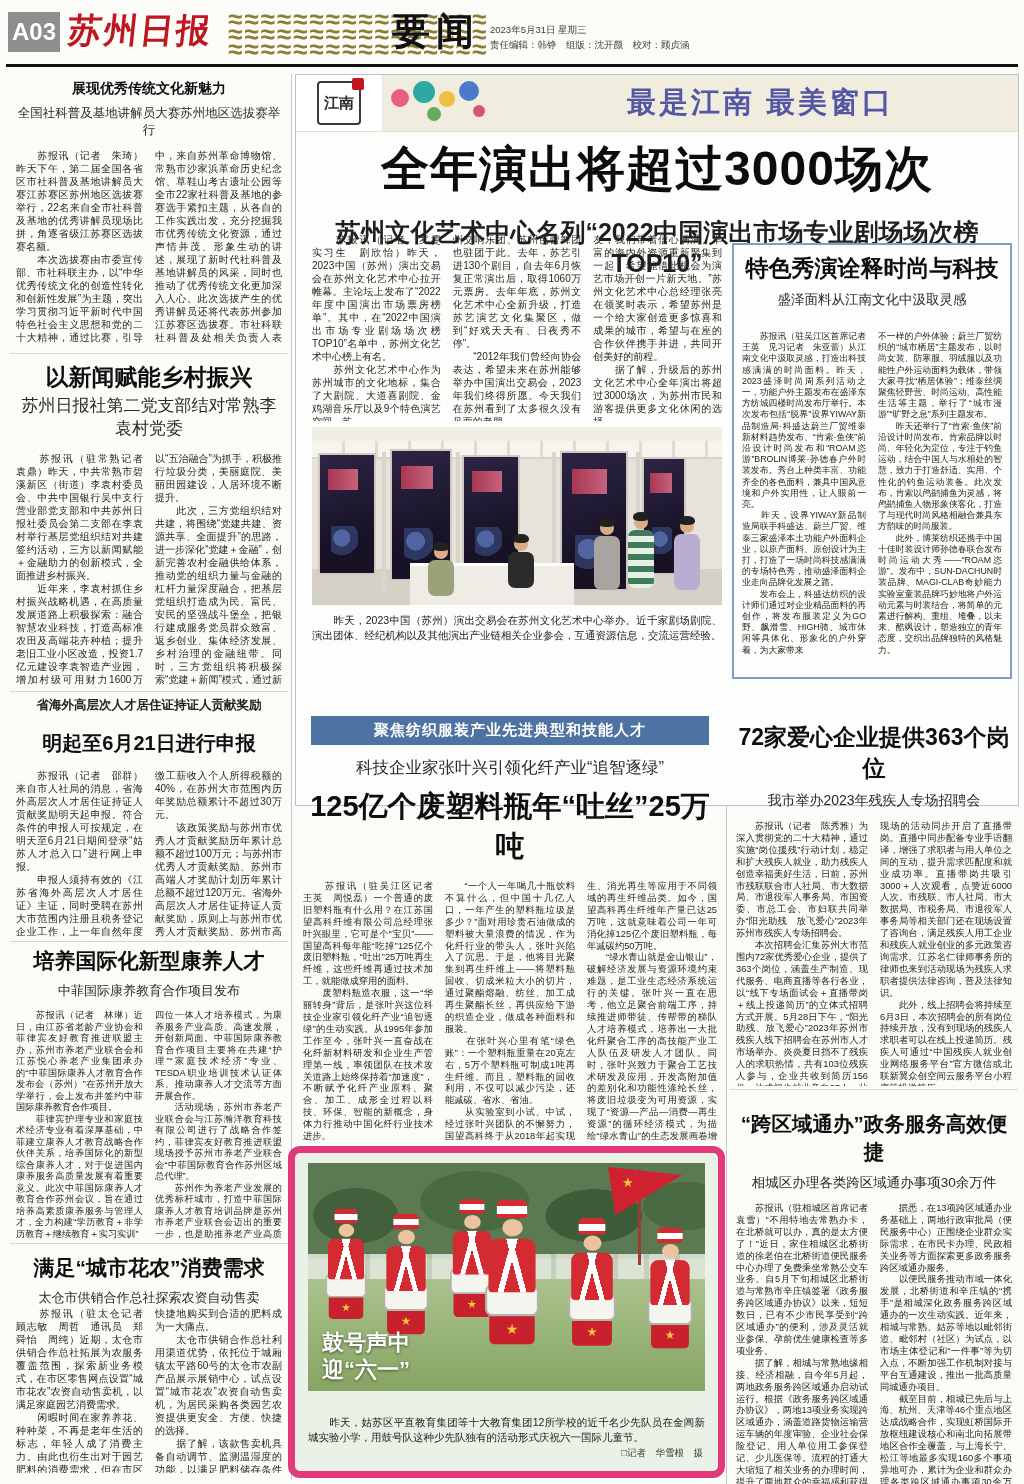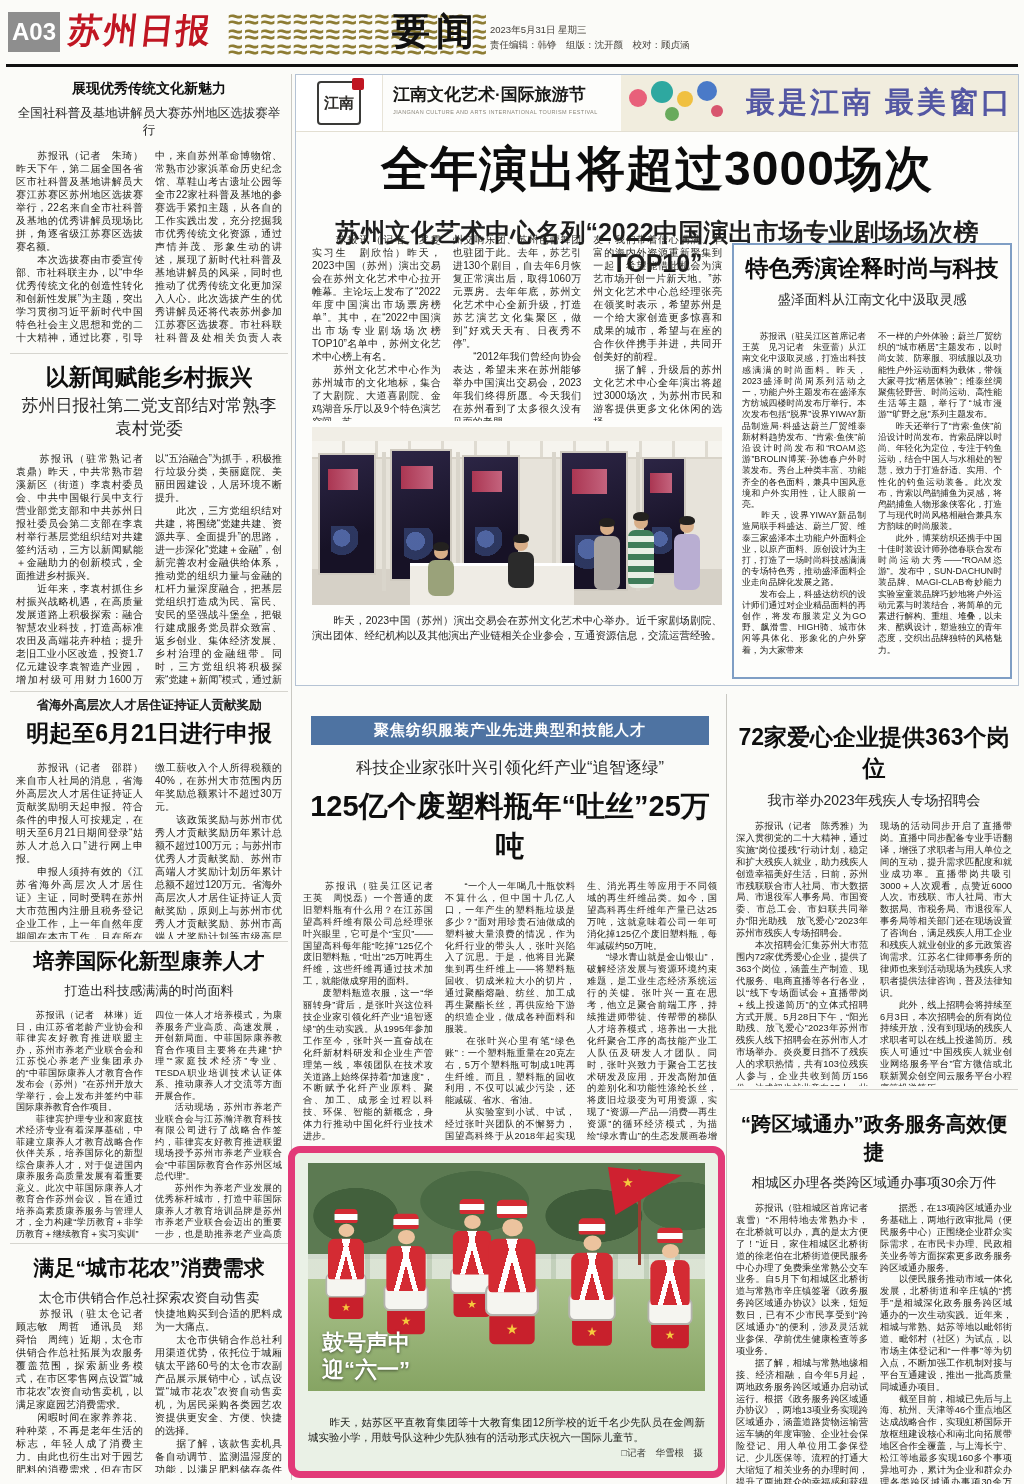--- a/index.html
+++ b/index.html
@@ -22,21 +22,21 @@
   .art{padding:0 8px;box-sizing:border-box;overflow:hidden;}
   .kicker{text-align:center;font-size:12.5px;font-weight:600;color:#222;}
   .atitle{text-align:center;font-weight:bold;color:#0e0e0e;}
   .asub{text-align:center;color:#2a2a2a;}
   .colrow{display:flex;gap:12px;}
   .tcol{flex:1;font-size:10px;line-height:13px;text-align:justify;white-space:pre-line;
         overflow:hidden;color:#24241f;}
   .small .tcol{font-size:9.2px;line-height:11.5px;}
   .dense .tcol{font-size:9.3px;line-height:11.9px;}
   
-  .mainbox{left:295px;top:74px;width:724px;height:612px;border:1px solid #b5c3d4;background:#fdfdfb;box-sizing:border-box;}
+  .mainbox{left:295px;top:74px;width:724px;height:732px;border:1px solid #b5c3d4;background:#fdfdfb;box-sizing:border-box;}
   .banner{position:absolute;left:0;top:0;right:0;height:56px;display:flex;border-bottom:1px solid #e3dfd2;}
   .b-logo{width:86px;background:#fff;display:flex;align-items:center;justify-content:center;border-right:1px solid #e8e4d8;}
   .b-logo-box{width:40px;height:40px;border:2px solid #3a3a38;border-radius:4px;position:relative;
               display:flex;align-items:center;justify-content:center;font-weight:bold;font-size:15px;color:#2e2c28;}
   .b-logo-box::after{content:"";position:absolute;right:-5px;top:-5px;width:12px;height:12px;background:#c01622;border-radius:2px;}
   .b-name{width:238px;padding:8px 6px 0 10px;box-sizing:border-box;}
   .b-name-cn{font-size:17px;font-weight:bold;color:#171715;}
   .b-name-en{font-size:5.5px;color:#8b877c;letter-spacing:.4px;margin-top:3px;}
   .b-illu{width:120px;background:#f1edde;position:relative;overflow:hidden;}
   .dot{position:absolute;border-radius:50%;}
@@ -144,32 +144,32 @@
     <div class="colrow" style="margin-top:12px;height:252px;">
       <div class="tcol">　　苏报讯（驻常熟记者　袁鼎）昨天，中共常熟市碧溪新区（街道）李袁村委员会、中共中国银行吴中支行营业部党支部和中共苏州日报社委员会第二支部在李袁村举行基层党组织结对共建签约活动，三方以新闻赋能＋金融助力的创新模式，全面推进乡村振兴。
 　　近年来，李袁村抓住乡村振兴战略机遇，在高质量发展道路上积极探索：融合智慧农业科技，打造高标准农田及高端花卉种植；提升老旧工业小区改造，投资1.7亿元建设李袁智造产业园，增加村级可用财力1600万元；以问村省级古村落为打造主轴，营造文旅新业态，2022年村级可用财力达2158万元。同时，李袁村坚持</div>
       <div class="tcol">以“五治融合”为抓手，积极推行垃圾分类，美丽庭院、美丽田园建设，人居环境不断提升。
 　　此次，三方党组织结对共建，将围绕“党建共建、资源共享、全面提升”的思路，进一步深化“党建＋金融”，创新完善农村金融供给体系，推动党的组织力量与金融的杠杆力量深度融合，把基层党组织打造成为民、富民、安民的坚强战斗堡垒，把银行建成服务党员群众致富、返乡创业、集体经济发展、乡村治理的金融纽带。同时，三方党组织将积极探索“党建＋新闻”模式，通过新闻报道、理论思考、智库咨询等多种创新方式，锚定产业发展方向、打造党建特色品牌，为乡村振兴注入“红色动能”。</div>
     </div>
   </div>
 
   <div class="abs art" style="left:8px;top:697px;width:282px;height:242px;">
     <div class="kicker">省海外高层次人才居住证持证人贡献奖励</div>
-    <div class="atitle" style="font-size:23px;margin-top:4px;">明起至6月21日进行申报</div>
+    <div class="atitle" style="font-size:20px;margin-top:16px;">明起至6月21日进行申报</div>
     <div class="colrow" style="margin-top:12px;height:180px;">
       <div class="tcol">　　苏报讯（记者　邵群）来自市人社局的消息，省海外高层次人才居住证持证人贡献奖励明天起申报。符合条件的申报人可按规定，在明天至6月21日期间登录“姑苏人才总入口”进行网上申报。
 　　申报人须持有效的《江苏省海外高层次人才居住证》主证，同时受聘在苏州大市范围内注册且税务登记企业工作，上一年自然年度期间在本市工作，且在所在工作单位缴纳工薪收入个人所得税。奖励金额为持证人上年度在当地税务部门所</div>
       <div class="tcol">缴工薪收入个人所得税额的40%，在苏州大市范围内历年奖励总额累计不超过30万元。
 　　该政策奖励与苏州市优秀人才贡献奖励历年累计总额不超过100万元；与苏州市优秀人才贡献奖励、苏州市高端人才奖励计划历年累计总额不超过120万元。省海外高层次人才居住证持证人贡献奖励，原则上与苏州市优秀人才贡献奖励、苏州市高端人才奖励计划等市级高层次人才贡献奖励就高不重复，申报人择一申报，同一年度不能重复申报。</div>
     </div>
   </div>
 
   <div class="abs art small" style="left:8px;top:947px;width:282px;height:292px;">
     <div class="atitle" style="font-size:21px;">培养国际化新型康养人才</div>
-    <div class="asub" style="font-size:13px;margin-top:7px;">打造出科技感满满的时尚面料</div>
+    <div class="asub" style="font-size:13px;margin-top:7px;">中菲国际康养教育合作项目发布</div>
     <div class="colrow" style="margin-top:10px;height:232px;">
       <div class="tcol">　　苏报讯（记者　林琳）近日，由江苏省老龄产业协会和菲律宾友好教育推进联盟主办，苏州市养老产业联合会和江苏悦心养老产业集团承办的“中菲国际康养人才教育合作发布会（苏州）”在苏州开放大学举行，会上发布并签约中菲国际康养教育合作项目。
 　　菲律宾护理专业和家庭技术经济专业有着深厚基础，中菲建立康养人才教育战略合作伙伴关系，培养国际化的新型综合康养人才，对于促进国内康养服务高质量发展有着重要意义。此次中菲国际康养人才教育合作苏州会议，旨在通过培养高素质康养服务与管理人才，全力构建“学历教育＋非学历教育＋继续教育＋实习实训”</div>
       <div class="tcol">四位一体人才培养模式，为康养服务产业高质、高速发展，开创新局面。中菲国际康养教育合作项目主要将在共建“护理”“家庭技术经济”专业、TESDA职业培训技术认证体系、推动康养人才交流等方面开展合作。
 　　活动现场，苏州市养老产业联合会与江苏瀚洋教育科技有限公司进行了战略合作签约，菲律宾友好教育推进联盟现场授予苏州市养老产业联合会“中菲国际教育合作苏州区域总代理”。
 　　苏州作为养老产业发展的优秀标杆城市，打造中菲国际康养人才教育培训品牌是苏州市养老产业联合会迈出的重要一步，也是助推养老产业高质量发展的有益探索。</div>
     </div>
   </div>
 
   <div class="abs art" style="left:8px;top:1254px;width:282px;height:226px;">
@@ -181,24 +181,20 @@
       <div class="tcol">快捷地购买到合适的肥料成为一大痛点。
 　　太仓市供销合作总社利用渠道优势，依托位于城厢镇太平路60号的太仓市农副产品展示展销中心，试点设置“城市花农”农资自动售卖机，为居民采购各类园艺农资提供更安全、方便、快捷的选择。
 　　据了解，该款售卖机具备自动调节、监测温湿度的功能，以满足肥料储存条件的要求。</div>
     </div>
   </div>
 
   <div class="abs mainbox">
     <div class="banner">
       <div class="b-logo">
         <div class="b-logo-box">江南</div>
-      </div>
-      <div class="b-name">
-        <div class="b-name-cn">江南文化艺术·国际旅游节</div>
-        <div class="b-name-en">JIANGNAN CULTURE AND ARTS INTERNATIONAL TOURISM FESTIVAL</div>
       </div>
       <div class="b-illu">
         <div class="dot" style="left:8px;top:14px;width:18px;height:18px;background:#e8607a;"></div>
         <div class="dot" style="left:30px;top:6px;width:22px;height:22px;background:#2ea8a0;"></div>
         <div class="dot" style="left:56px;top:16px;width:16px;height:16px;background:#f0c040;"></div>
         <div class="dot" style="left:76px;top:6px;width:20px;height:20px;background:#4a7ac8;"></div>
         <div class="dot" style="left:44px;top:32px;width:14px;height:14px;background:#69aa5c;"></div>
         <div class="dot" style="left:90px;top:30px;width:12px;height:12px;background:#d8556e;"></div>
       </div>
       <div class="b-slogan">最是江南 最美窗口</div>

